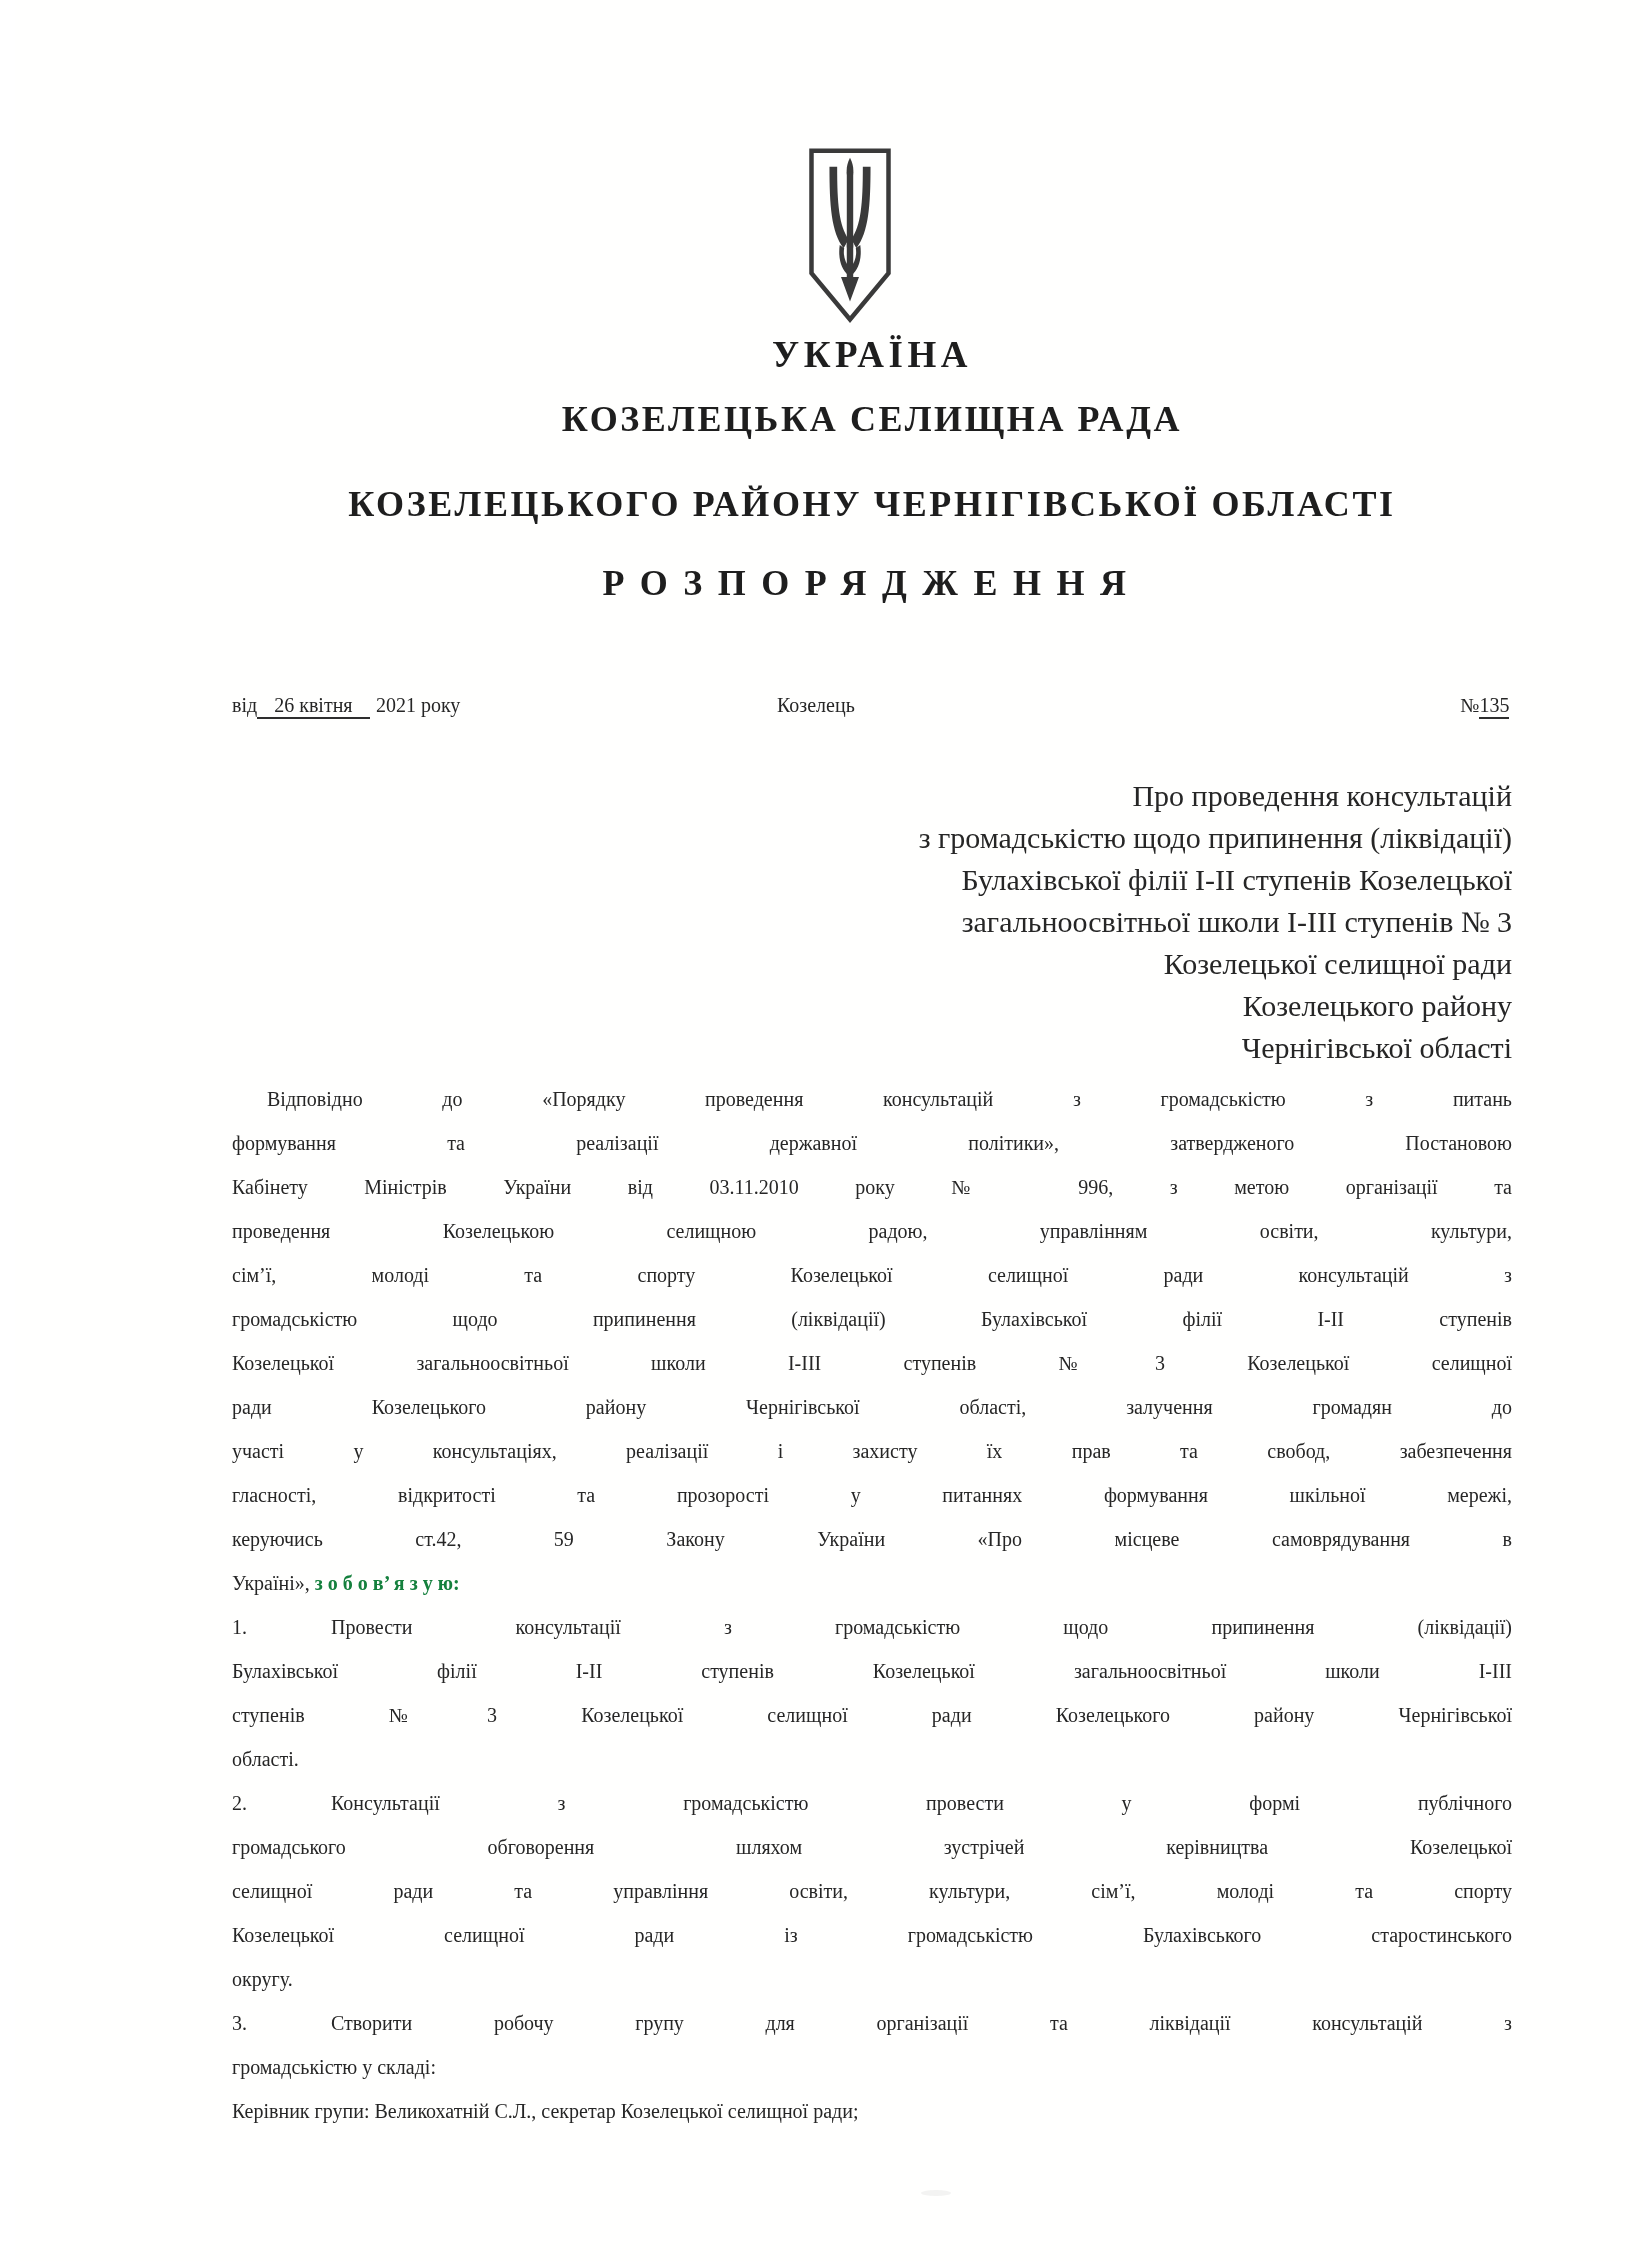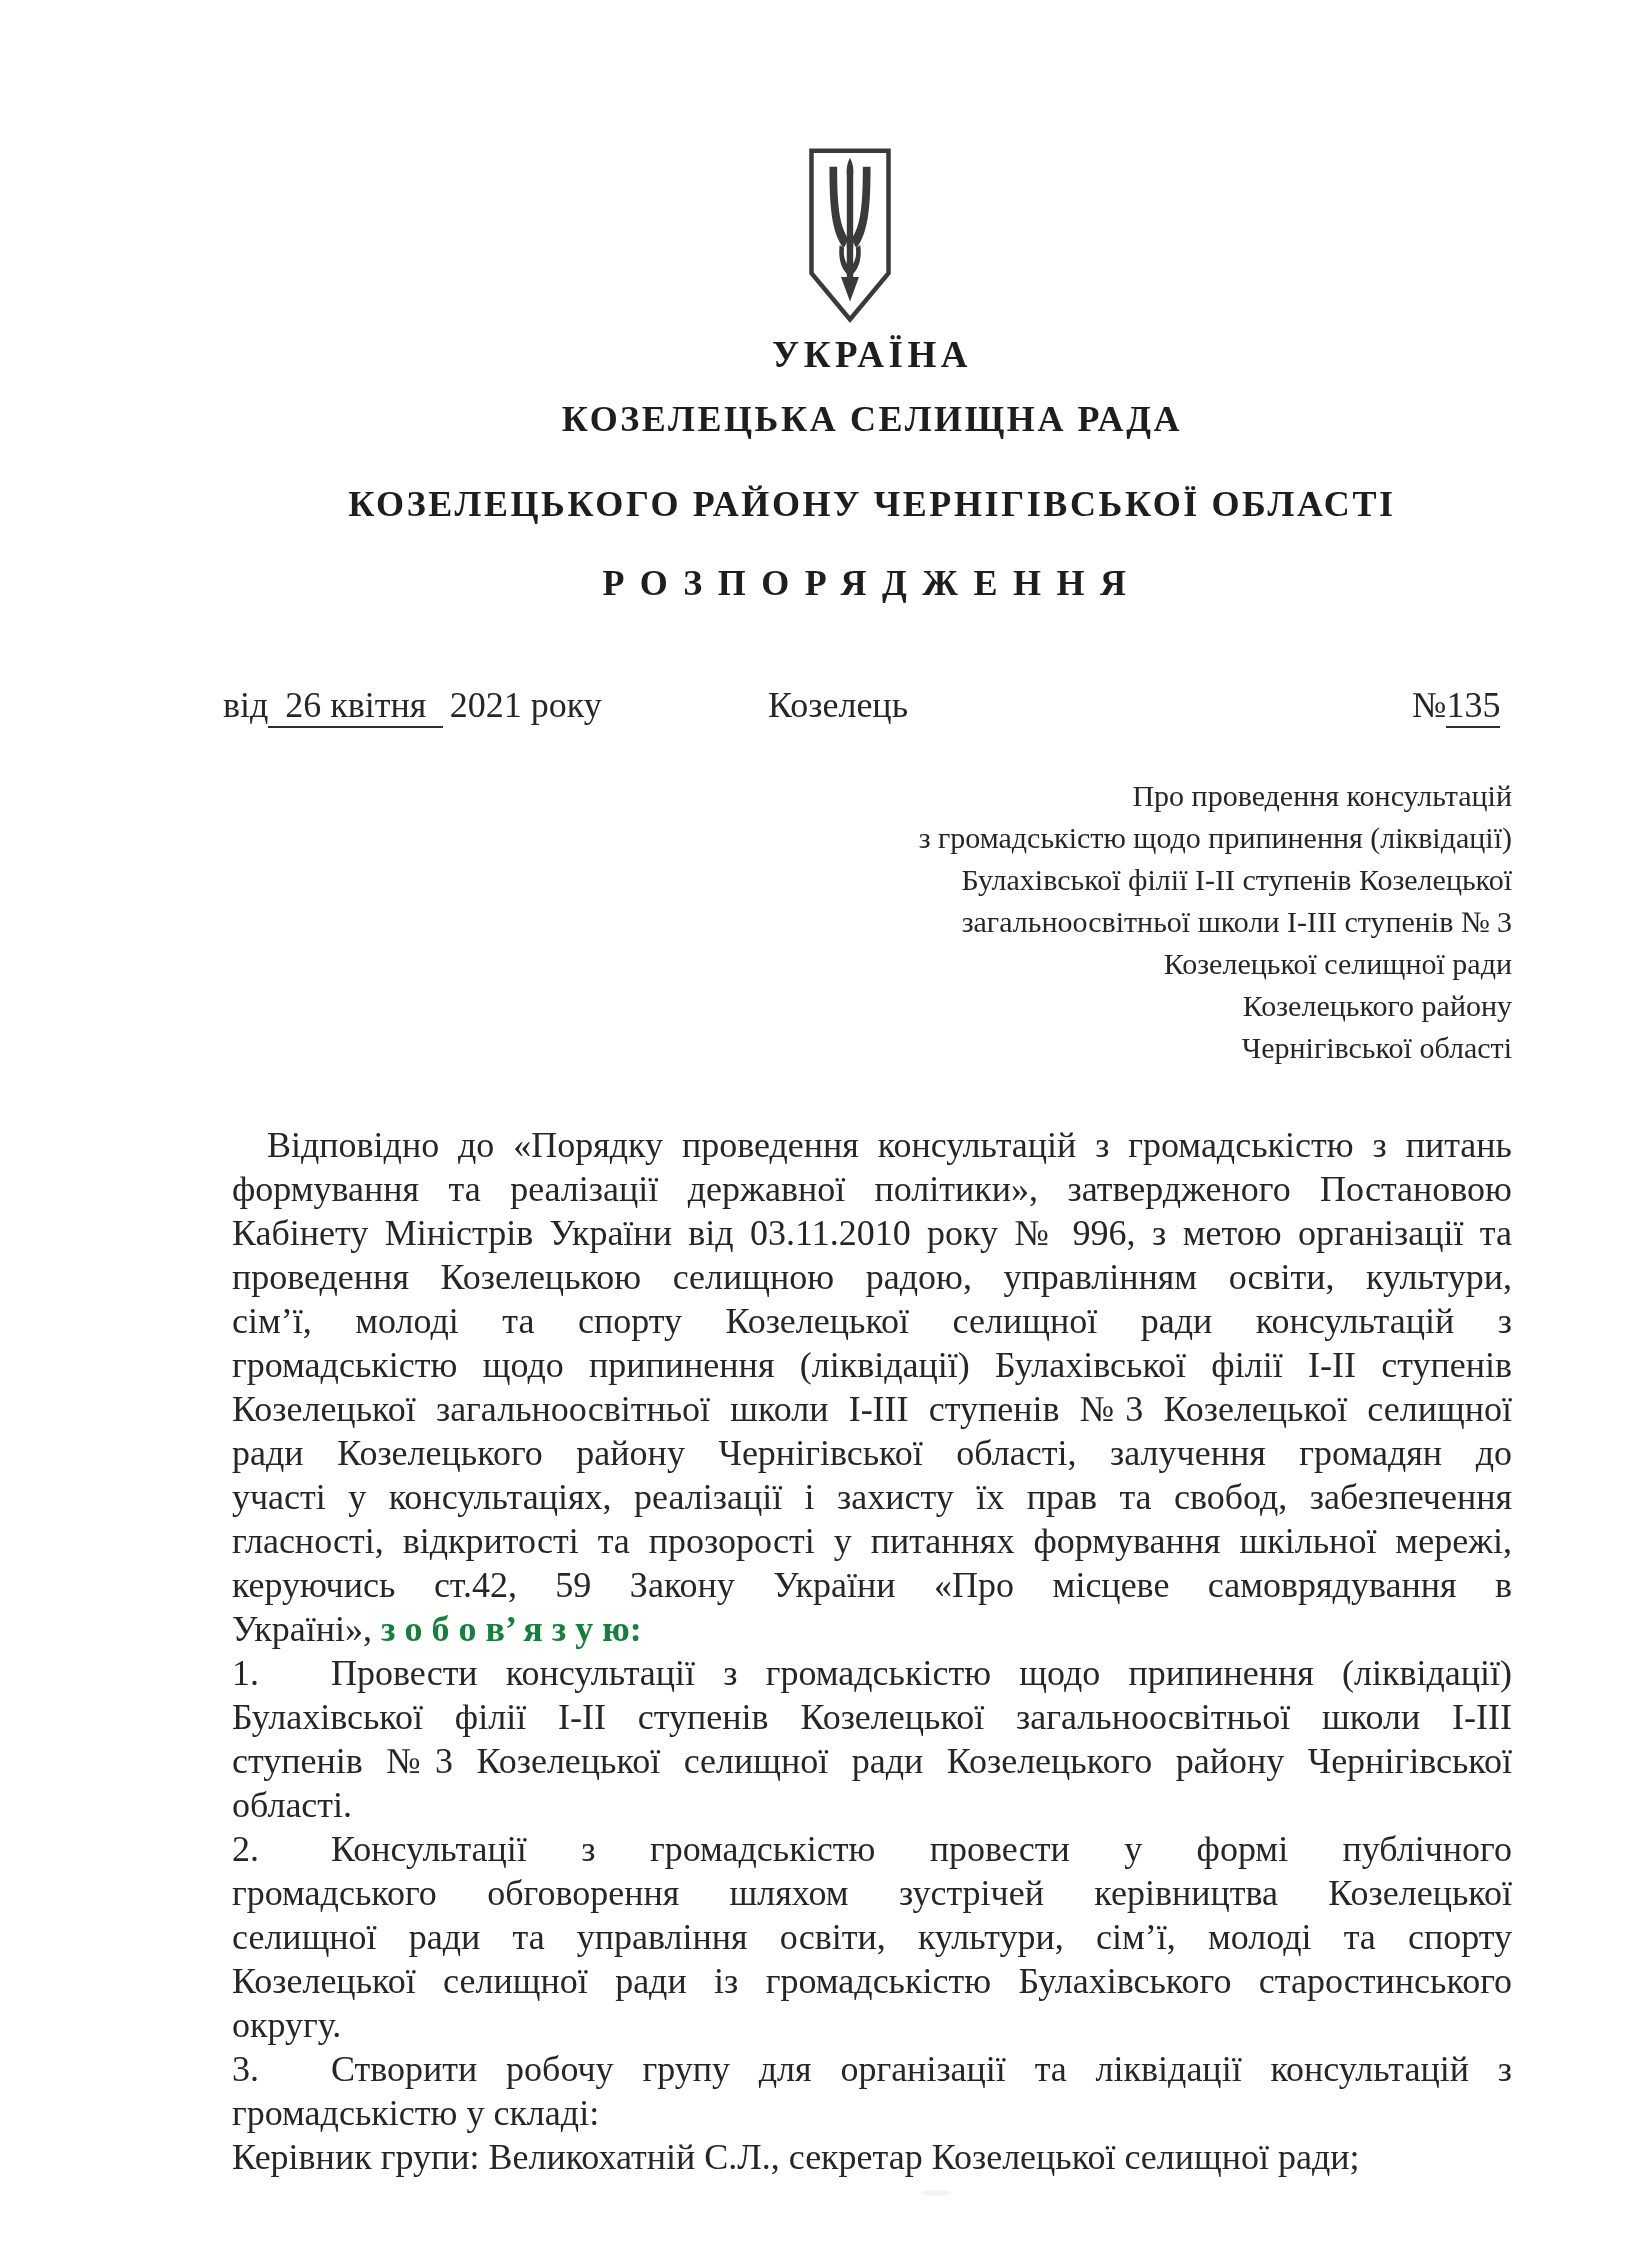--- a/index.html
+++ b/index.html
@@ -28,33 +28,33 @@
     white-space:nowrap;
   }
   .h-country{top:333px;font-size:37px;letter-spacing:4.5px;}
   .h-org1{top:398px;font-size:36px;letter-spacing:2.6px;}
   .h-org2{top:483px;font-size:36px;letter-spacing:2.6px;}
   .h-doc{top:562px;font-size:36px;letter-spacing:15.5px;}
   
   .emblem{position:absolute;left:792px;top:147px;width:86px;height:178px;}
   
   .meta{
-    position:absolute;left:208px;top:682px;width:1280px;height:46px;
-    font-size:36px;line-height:46px;
+    position:absolute;left:217px;top:682px;width:1280px;height:46px;
+    font-size:20px;line-height:46px;
   }
   .meta .place{position:absolute;left:545px;top:0;}
   .meta .number{position:absolute;right:2.6px;top:0;}
   .u{border-bottom:2.6px solid #2e2e2e;padding-bottom:1.3px;}
   .u-date{padding-left:17px;padding-right:17px;}
   .date-suffix{margin-left:6.4px;}
   
   .subject{position:absolute;left:217px;top:775px;width:1280px;font-size:30px;}
   .sline{height:42px;line-height:42px;white-space:nowrap;text-align:right;}
   
-  .bodyblock{position:absolute;left:217px;top:1123px;width:1280px;font-size:36px;}
+  .bodyblock{position:absolute;left:217px;top:1077px;width:1280px;font-size:20px;}
   .bline{height:44px;line-height:44px;}
   .j{text-align:justify;text-align-last:justify;}
   .num{display:inline-block;width:99px;}
   .emph{font-weight:bold;color:#15803d;}
 </style>
 </head>
 <body>
 
 <div class="page">
 

